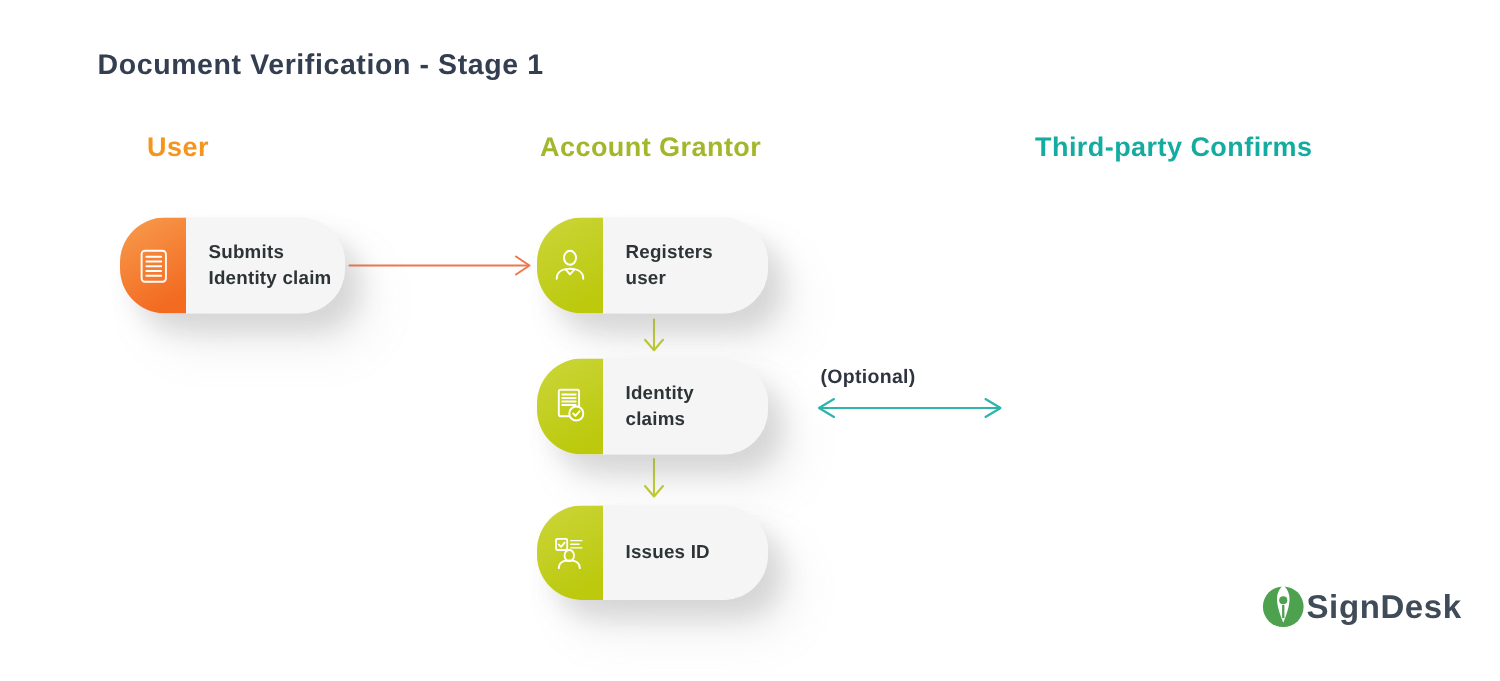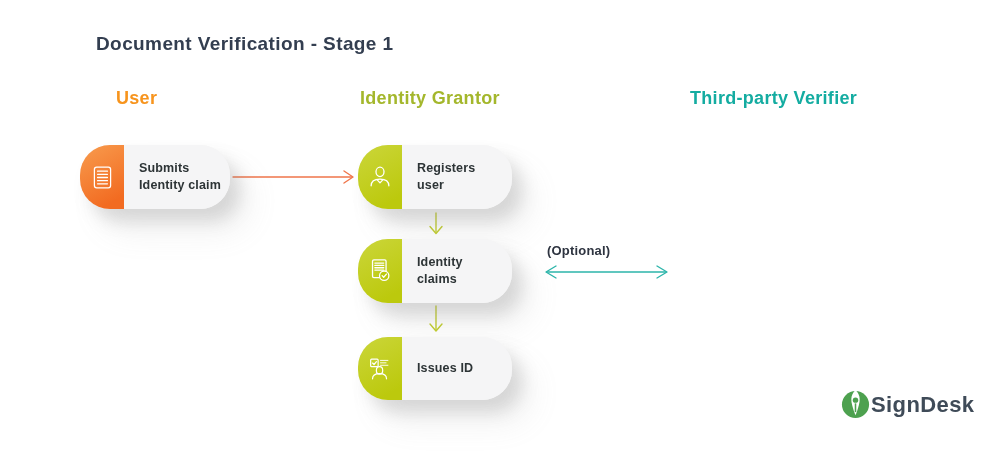--- a/index.html
+++ b/index.html
@@ -2,24 +2,24 @@
 <html style="--orange: #F7941D; --orange-grad-1: #F89C4E; --orange-grad-2: #F26B21; --green: #A4B72C; --green-grad-1: #CBD63A; --green-grad-2: #BCC90D; --teal: #14ACA1; --teal-grad-1: #58C8BD; --teal-grad-2: #35B6AA; --arrow-orange: #F0764B; --arrow-green: #C2CE2E; --arrow-teal: #2CB5AA; --ink: #333E50; --text: #2D3436; --logo-green: #4DA14F; --logo-ink: #3F4B58;"><head>
 <meta charset="utf-8">
 <style>
   html,body{margin:0;padding:0;background:#fff;}
   .canvas{
     position:relative;width:1000px;height:454px;background:#ffffff;overflow:hidden;
     font-family:"Liberation Sans","DejaVu Sans",sans-serif;
   }
   .title{
     position:absolute;left:65px;top:33px;
-    font-size:19px;font-weight:bold;letter-spacing:.4px;color:var(--ink);margin-left:31px;
+    font-size:19px;font-weight:bold;letter-spacing:.4px;color:var(--ink);
   }
   .col-header{position:absolute;font-size:18px;font-weight:bold;letter-spacing:.3px;}
-  .col-user{left:116px;top:88px;color:var(--orange);text-align:center;}
+  .col-user{left:98px;top:88px;color:var(--orange);text-align:center;}
   .col-grantor{left:360px;top:88px;color:var(--green);}
   .col-third{left:690px;top:88px;color:var(--teal);}
 
   .card{
     position:absolute;display:flex;border-radius:30px;overflow:hidden;background:#f4f4f4;
     box-shadow:10px 12px 16px rgba(130,130,130,.25), 20px 24px 30px rgba(150,150,150,.12);
   }
   .card-icon{
     flex:0 0 44px;display:flex;align-items:center;justify-content:center;
   }
@@ -64,22 +64,22 @@
     <g stroke="var(--arrow-teal)" stroke-width="1.4">
       <line x1="547" y1="272" x2="666" y2="272"></line>
       <polyline points="556,266 546,272 556,278"></polyline>
       <polyline points="657,266 667,272 657,278"></polyline>
     </g>
   </svg>
 
   <div class="title">Document Verification - Stage 1</div>
 
   <div class="col-header col-user">User</div>
-  <div class="col-header col-grantor">Identity Grantor</div>
-  <div class="col-header col-third">Third-party Verifier</div>
+  <div class="col-header col-grantor">Account Grantor</div>
+  <div class="col-header col-third">Third-party Confirms</div>
 
   <div class="card" style="left:80px;top:145px;width:150px;height:64px">
     <div class="card-icon grad-orange">
       <svg class="icon-svg" width="27" height="31" viewBox="0 0 30 30" fill="none" stroke="#fff" stroke-width="1.4" stroke-linecap="round" stroke-linejoin="round">
         <rect x="6" y="3.5" width="18" height="23" rx="2.5"></rect>
         <line x1="9.5" y1="8" x2="20.5" y2="8"></line>
         <line x1="9.5" y1="11.5" x2="20.5" y2="11.5"></line>
         <line x1="9.5" y1="15" x2="20.5" y2="15"></line>
         <line x1="9.5" y1="18.5" x2="20.5" y2="18.5"></line>
         <line x1="9.5" y1="22" x2="20.5" y2="22"></line>

